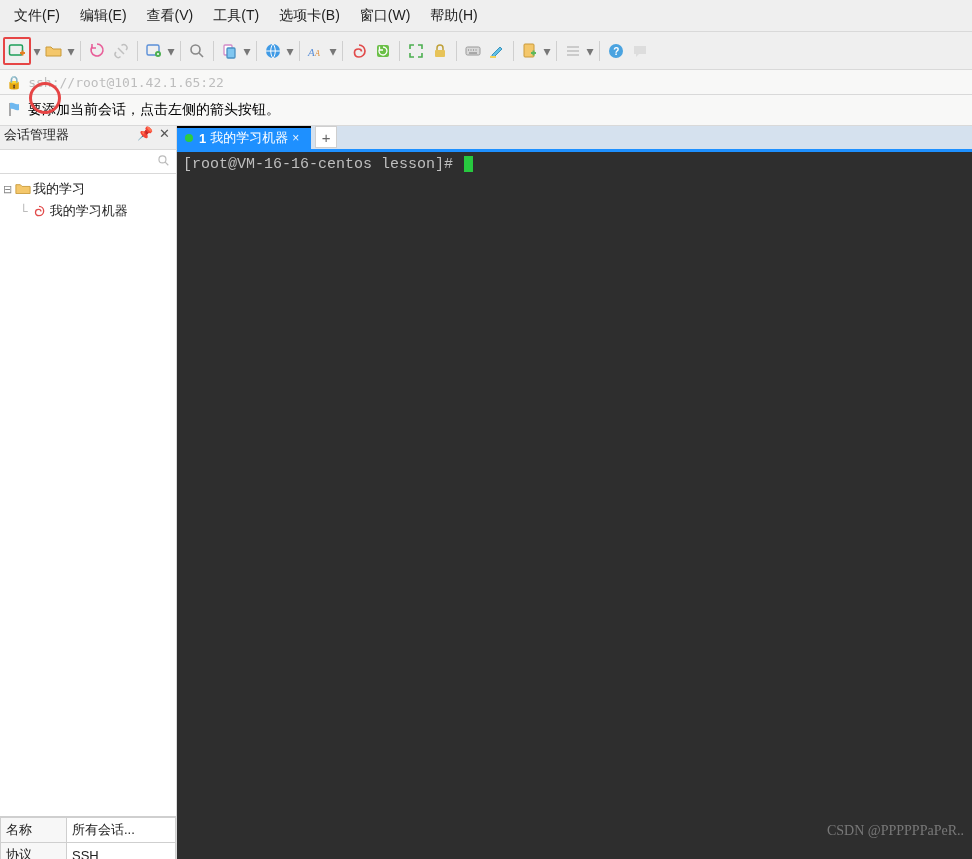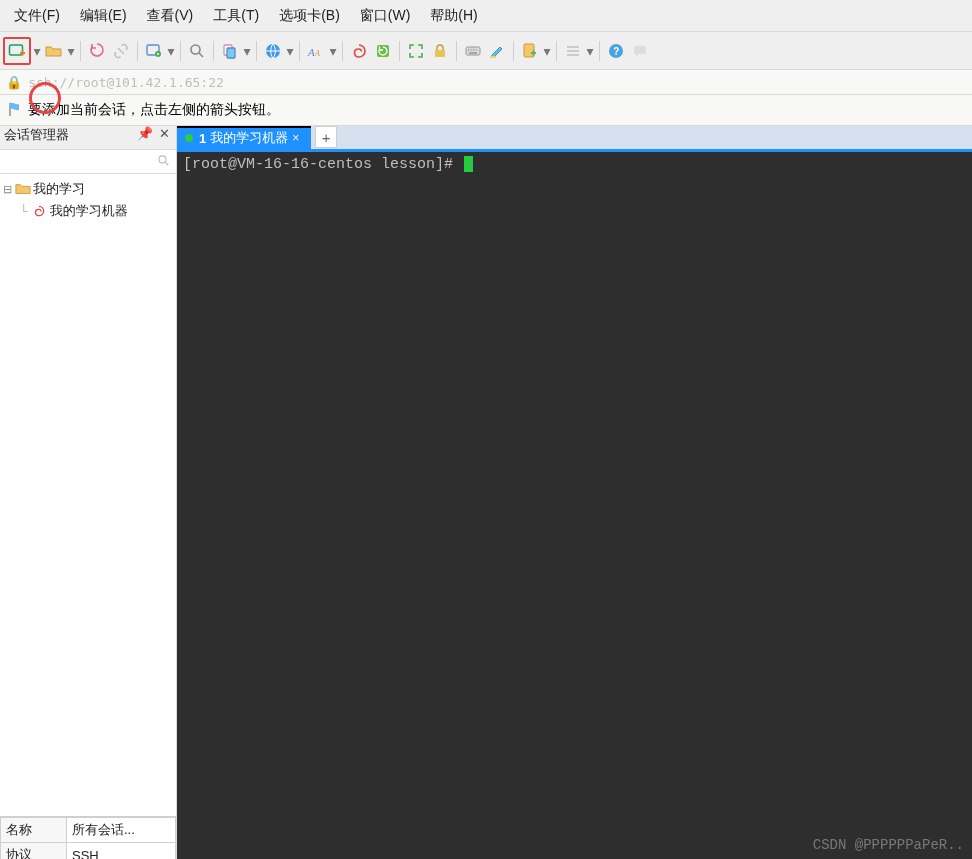--- a/index.html
+++ b/index.html
@@ -66,21 +66,21 @@
 .tabbar{height:23px;background:var(--tabbar-bg);display:flex;align-items:flex-end;border-bottom:3px solid var(--tab-active);}
 .tab{height:22px;display:flex;align-items:center;padding:0 8px;font-size:13px;color:#fff;background:var(--tab-active);position:relative;cursor:pointer;}
 .tab .dot{width:8px;height:8px;border-radius:50%;background:#2ecc40;margin-right:6px;}
 .tab .idx{font-weight:bold;margin-right:4px;}
 .tab .tx{color:#eaf3ff;padding:0 4px;font-size:12px;}
 .tab::before{content:"";position:absolute;top:-1px;left:0;right:0;height:2px;background:var(--tab-active-top);}
 .tab-add{width:20px;height:20px;margin:0 0 1px 4px;background:#fff;border:1px solid var(--border2);display:flex;align-items:center;justify-content:center;color:#666;font-size:15px;cursor:pointer;}
 .terminal{flex:1;background:var(--term-bg);color:var(--term-fg);font-family:"Consolas","Courier New",monospace;font-size:15px;padding:4px 6px;white-space:pre;}
 .terminal .cursor{display:inline-block;width:9px;height:16px;background:#27c93f;vertical-align:middle;margin-left:2px;}
 
-.watermark{position:absolute;right:8px;bottom:6px;color:rgba(180,180,180,.55);font-size:14px;font-family:Liberation Mono, monospace;}
+.watermark{position:absolute;right:8px;bottom:20px;color:rgba(180,180,180,.55);font-size:14px;font-family:Liberation Serif, serif;}
 </style>
 </head>
 <body>
 
 <div class="menubar">
   <div class="menu-item">文件(F)</div>
   <div class="menu-item">编辑(E)</div>
   <div class="menu-item">查看(V)</div>
   <div class="menu-item">工具(T)</div>
   <div class="menu-item">选项卡(B)</div>

